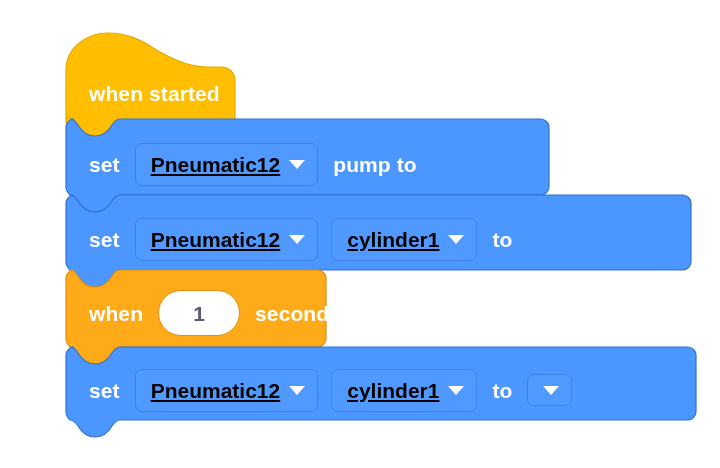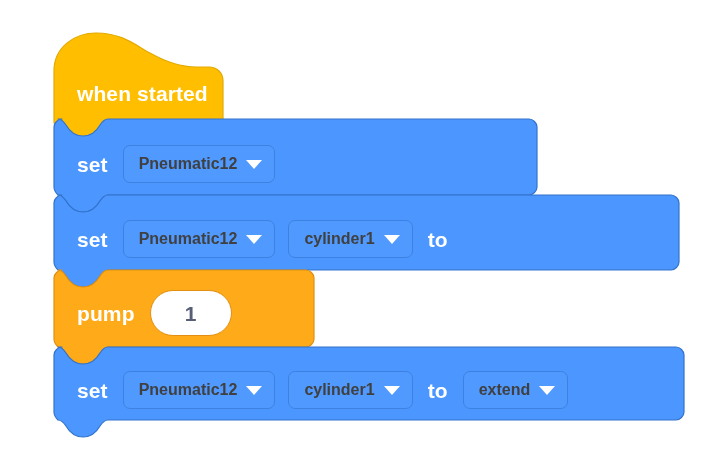--- a/index.html
+++ b/index.html
@@ -12,21 +12,21 @@
     width: 720px;
     height: 468px;
     overflow: hidden;
     font-family: "Liberation Sans", sans-serif;
     position: relative;
     -webkit-font-smoothing: antialiased;
   }
 
   #workspace {
     position: absolute;
-    left: 4px; top: 0;
+    left: 16px; top: 0;
     width: 599px;
     height: 468px;
     background: #ffffff;
   }
 
   
   #block-stack-svg {
     position: absolute;
     left: 0;
     top: 0;
@@ -66,24 +66,25 @@
     align-items: center;
     gap: 9px;
     background: #4f99ff;
     border: 1.5px solid #3d82e0;
     border-radius: 7px;
     padding: 10px 12px 10px 15px;
     white-space: nowrap;
     cursor: pointer;
   }
   .dropdown .dd-text {
-    color: #404040;
+    color: #000000;
     font-weight: bold;
-    font-size: 16px;
+    font-size: 21px;
     line-height: 1;
+    text-decoration: underline;
   }
   .dd-arrow {
     width: 0; height: 0;
     border-left: 8px solid transparent;
     border-right: 8px solid transparent;
     border-top: 9px solid #ffffff;
     flex: 0 0 auto;
     margin-top: 1px;
   }
 
@@ -216,20 +217,21 @@
     </div>
 
     <div class="block-row" style="left:73px; top:137px; height:54px;">
       <span class="blk-label">set</span>
       <span class="gap-md"></span>
       <span class="dropdown">
         <span class="dd-text">Pneumatic12</span>
         <span class="dd-arrow"></span>
       </span>
       <span class="gap-md"></span>
+      <span class="blk-label">pump to</span>
       <span class="gap-md"></span>
     </div>
 
     <div class="block-row" style="left:73px; top:212px; height:54px;">
       <span class="blk-label">set</span>
       <span class="gap-md"></span>
       <span class="dropdown">
         <span class="dd-text">Pneumatic12</span>
         <span class="dd-arrow"></span>
       </span>
@@ -237,43 +239,43 @@
       <span class="dropdown">
         <span class="dd-text">cylinder1</span>
         <span class="dd-arrow"></span>
       </span>
       <span class="gap-md"></span>
       <span class="blk-label">to</span>
       <span class="gap-md"></span>
     </div>
 
     <div class="block-row" style="left:73px; top:287px; height:52px;">
-      <span class="blk-label">pump</span>
+      <span class="blk-label">when</span>
       <span class="gap-md"></span>
       <span class="num-input">
         <span class="num-text">1</span>
       </span>
       <span class="gap-md"></span>
+      <span class="blk-label">seconds</span>
     </div>
 
     <div class="block-row" style="left:73px; top:363px; height:54px;">
       <span class="blk-label">set</span>
       <span class="gap-md"></span>
       <span class="dropdown">
         <span class="dd-text">Pneumatic12</span>
         <span class="dd-arrow"></span>
       </span>
       <span class="gap-sm"></span>
       <span class="dropdown">
         <span class="dd-text">cylinder1</span>
         <span class="dd-arrow"></span>
       </span>
       <span class="gap-md"></span>
       <span class="blk-label">to</span>
       <span class="gap-md"></span>
       <span class="dropdown">
-        <span class="dd-text">extend</span>
         <span class="dd-arrow"></span>
       </span>
     </div>
 
   </div>
 </div>
 
 </body></html>

